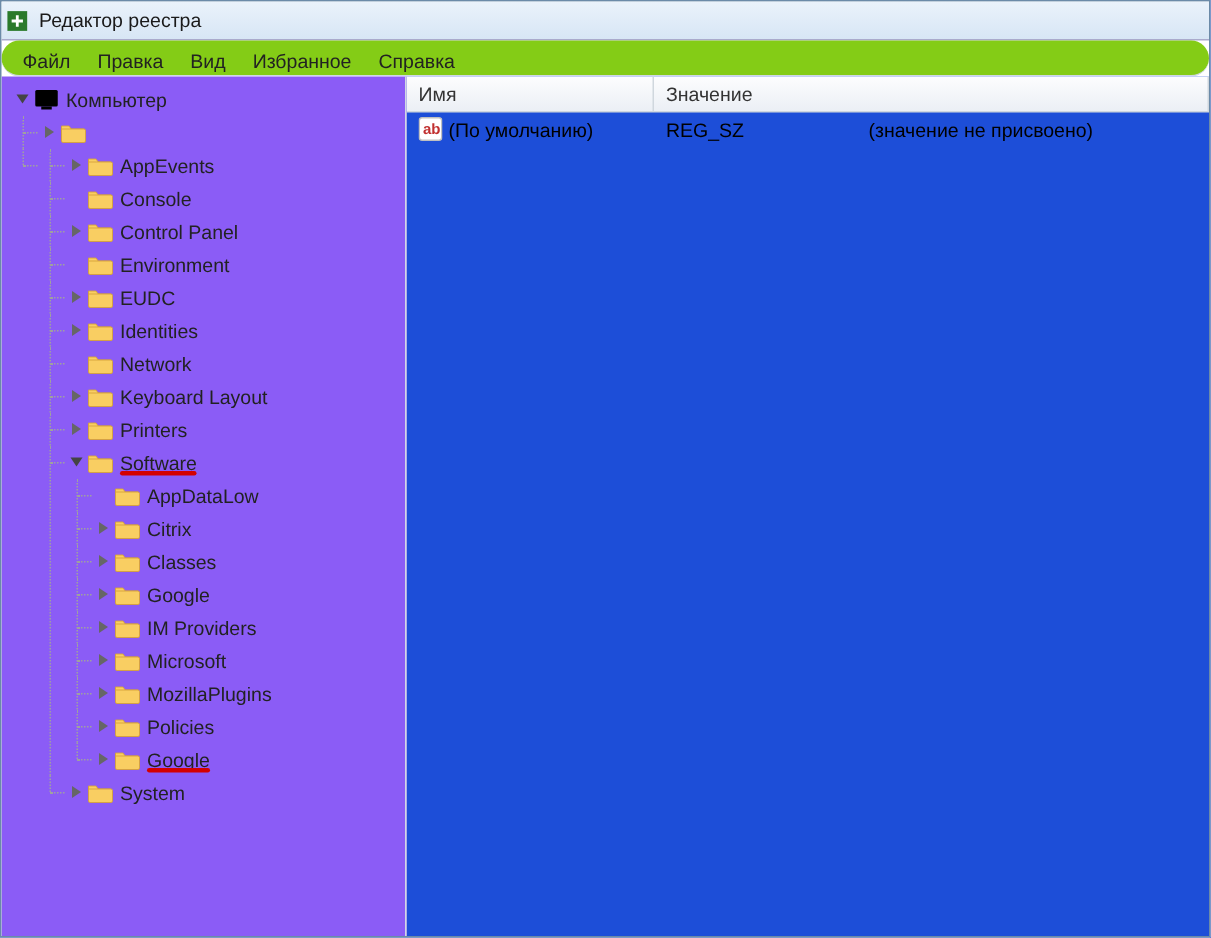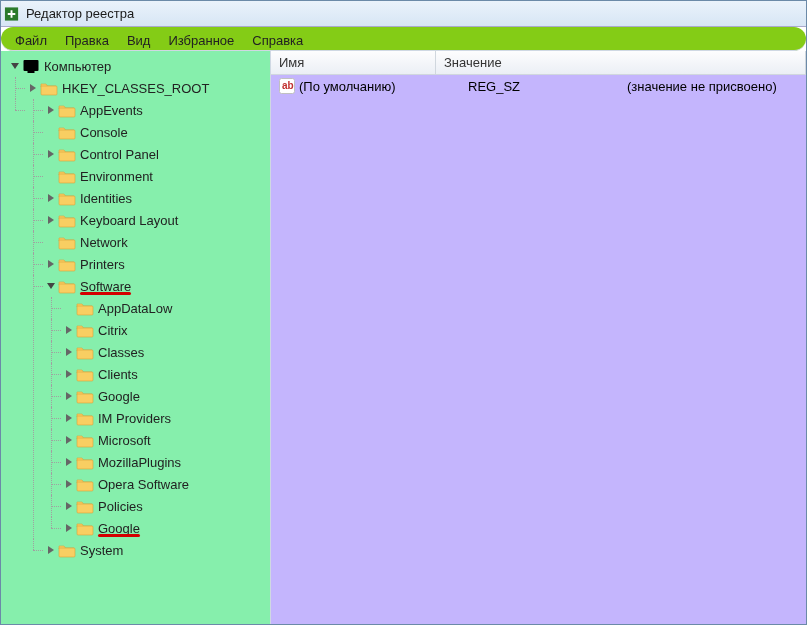--- a/index.html
+++ b/index.html
@@ -3,28 +3,28 @@
 <meta charset="utf-8">
 <style>
   * { box-sizing: border-box; margin: 0; padding: 0; font-family: "Segoe UI", Tahoma, sans-serif; font-size: 13px; }
   body { width: 807px; height: 625px; background: #fff; overflow: hidden; border: 1px solid #6b8aa8; }
   .titlebar { height: 26px; background: linear-gradient(#eaf2fb, #d7e6f5); display: flex; align-items: center; padding: 0 3px; border-bottom: 1px solid #aac; }
   .titlebar .ticon { width: 16px; height: 16px; margin-right: 6px; }
   .titlebar .ttxt { color: #1a1a1a; }
   .menubar { height: 24px; background: #84cc16; display: flex; align-items: flex-end; padding: 0 6px; border-bottom: 1px solid #cfd8e3; gap: 2px; border-radius: 12px; }
   .menubar .mitem { padding: 2px 8px; color: #222; cursor: default; }
   .content { display: flex; height: calc(625px - 26px - 24px); }
-  .tree { width: 270px; border-right: 1px solid #cfd8e3; overflow: auto; padding: 4px 0 4px 4px; position: relative; background: #86efac; }
-  .list { flex: 1; background: #c4b5fd; }
+  .tree { width: 270px; border-right: 1px solid #cfd8e3; overflow: auto; padding: 4px 0 4px 4px; position: relative; background: #8b5cf6; }
+  .list { flex: 1; background: #1d4ed8; }
   .list-header { display: flex; height: 24px; border-bottom: 1px solid #d0d7de; background: linear-gradient(#fdfdfe,#ebeff5); }
   .list-header .col { padding: 4px 8px; border-right: 1px solid #d0d7de; color: #333; font-weight: 400; }
   .col-name { width: 165px; }
   .col-type { width: 135px; }
   .col-val { flex: 1; }
-  .list-row { display: flex; height: 22px; align-items: center; gap: 24px; }
+  .list-row { display: flex; height: 22px; align-items: center; }
   .list-row .cell { padding: 2px 8px; }
   .list-row .val-icon { width: 16px; height: 16px; margin-right: 4px; }
   .cell-name { width: 165px; display: flex; align-items: center; }
   .cell-type { width: 135px; }
   .cell-val { flex: 1; }
 
   
   ul.tree-root, ul.tree-root ul { list-style: none; margin: 0; padding-left: 18px; position: relative; }
   ul.tree-root { padding-left: 4px; }
   li.node { position: relative; padding: 0; margin: 0; }
@@ -108,21 +108,20 @@
           <li class="node">
             <div class="row">
               <span class="toggle">
                   <svg width="10" height="10">
                     <use href="#tri-closed"></use>
                   </svg>
                 </span>
               <svg class="ticon-folder" viewBox="0 0 18 16">
                   <use href="#folder"></use>
                 </svg>
-              <span class="label">HKEY_CLASSES_ROOT</span>
             </div>
           </li>
           <li class="node last">
             <ul>
               <li class="node">
                   <div class="row">
                     <span class="toggle">
                       <svg width="10" height="10">
                         <use href="#tri-closed"></use>
                       </svg>
@@ -167,47 +166,60 @@
               <li class="node">
                   <div class="row">
                     <span class="toggle">
                       <svg width="10" height="10">
                         <use href="#tri-closed"></use>
                       </svg>
                     </span>
                     <svg class="ticon-folder" viewBox="0 0 18 16">
                       <use href="#folder"></use>
                     </svg>
+                    <span class="label">EUDC</span>
+                  </div>
+                </li>
+              <li class="node">
+                  <div class="row">
+                    <span class="toggle">
+                      <svg width="10" height="10">
+                        <use href="#tri-closed"></use>
+                      </svg>
+                    </span>
+                    <svg class="ticon-folder" viewBox="0 0 18 16">
+                      <use href="#folder"></use>
+                    </svg>
                     <span class="label">Identities</span>
                   </div>
                 </li>
               <li class="node">
                   <div class="row">
+                    <span class="toggle"></span>
+                    <svg class="ticon-folder" viewBox="0 0 18 16">
+                      <use href="#folder"></use>
+                    </svg>
+                    <span class="label">Network</span>
+                  </div>
+                </li>
+              <li class="node">
+                  <div class="row">
                     <span class="toggle">
                       <svg width="10" height="10">
                         <use href="#tri-closed"></use>
                       </svg>
                     </span>
                     <svg class="ticon-folder" viewBox="0 0 18 16">
                       <use href="#folder"></use>
                     </svg>
                     <span class="label">Keyboard Layout</span>
                   </div>
                 </li>
               <li class="node">
                   <div class="row">
-                    <span class="toggle"></span>
-                    <svg class="ticon-folder" viewBox="0 0 18 16">
-                      <use href="#folder"></use>
-                    </svg>
-                    <span class="label">Network</span>
-                  </div>
-                </li>
-              <li class="node">
-                  <div class="row">
                     <span class="toggle">
                       <svg width="10" height="10">
                         <use href="#tri-closed"></use>
                       </svg>
                     </span>
                     <svg class="ticon-folder" viewBox="0 0 18 16">
                       <use href="#folder"></use>
                     </svg>
                     <span class="label">Printers</span>
                   </div>
@@ -263,33 +275,20 @@
                   <li class="node">
                       <div class="row">
                         <span class="toggle">
                           <svg width="10" height="10">
                             <use href="#tri-closed"></use>
                           </svg>
                         </span>
                         <svg class="ticon-folder" viewBox="0 0 18 16">
                           <use href="#folder"></use>
                         </svg>
-                        <span class="label">Clients</span>
-                      </div>
-                    </li>
-                  <li class="node">
-                      <div class="row">
-                        <span class="toggle">
-                          <svg width="10" height="10">
-                            <use href="#tri-closed"></use>
-                          </svg>
-                        </span>
-                        <svg class="ticon-folder" viewBox="0 0 18 16">
-                          <use href="#folder"></use>
-                        </svg>
                         <span class="label">Google</span>
                       </div>
                     </li>
                   <li class="node">
                       <div class="row">
                         <span class="toggle">
                           <svg width="10" height="10">
                             <use href="#tri-closed"></use>
                           </svg>
                         </span>
@@ -316,33 +315,20 @@
                       <div class="row">
                         <span class="toggle">
                           <svg width="10" height="10">
                             <use href="#tri-closed"></use>
                           </svg>
                         </span>
                         <svg class="ticon-folder" viewBox="0 0 18 16">
                           <use href="#folder"></use>
                         </svg>
                         <span class="label">MozillaPlugins</span>
-                      </div>
-                    </li>
-                  <li class="node">
-                      <div class="row">
-                        <span class="toggle">
-                          <svg width="10" height="10">
-                            <use href="#tri-closed"></use>
-                          </svg>
-                        </span>
-                        <svg class="ticon-folder" viewBox="0 0 18 16">
-                          <use href="#folder"></use>
-                        </svg>
-                        <span class="label">Opera Software</span>
                       </div>
                     </li>
                   <li class="node">
                       <div class="row">
                         <span class="toggle">
                           <svg width="10" height="10">
                             <use href="#tri-closed"></use>
                           </svg>
                         </span>
                         <svg class="ticon-folder" viewBox="0 0 18 16">

